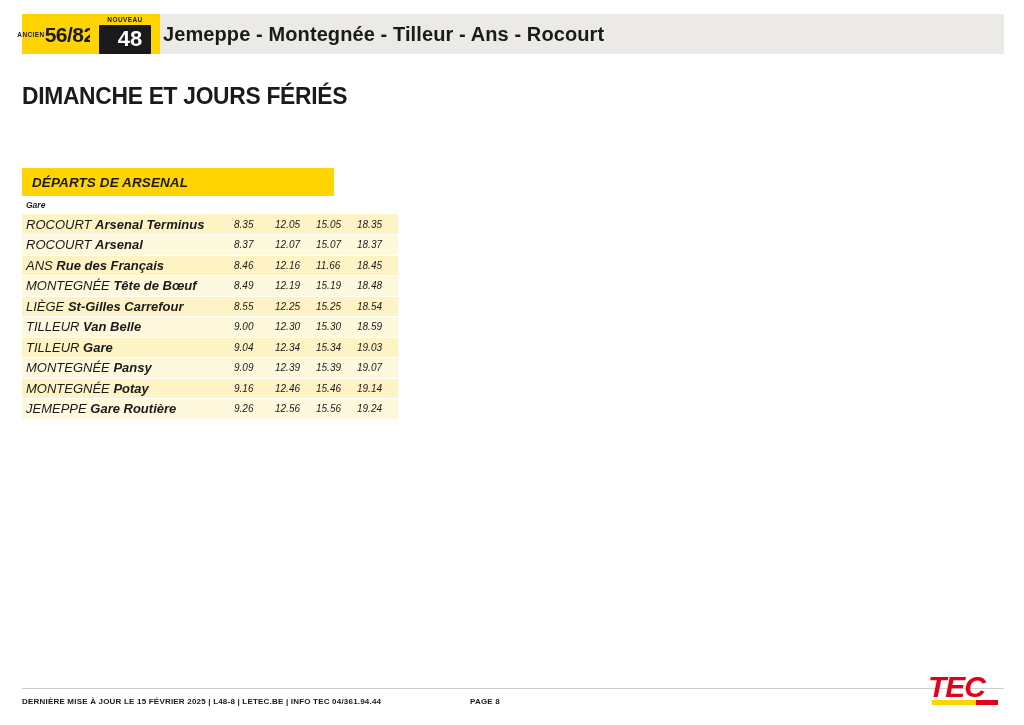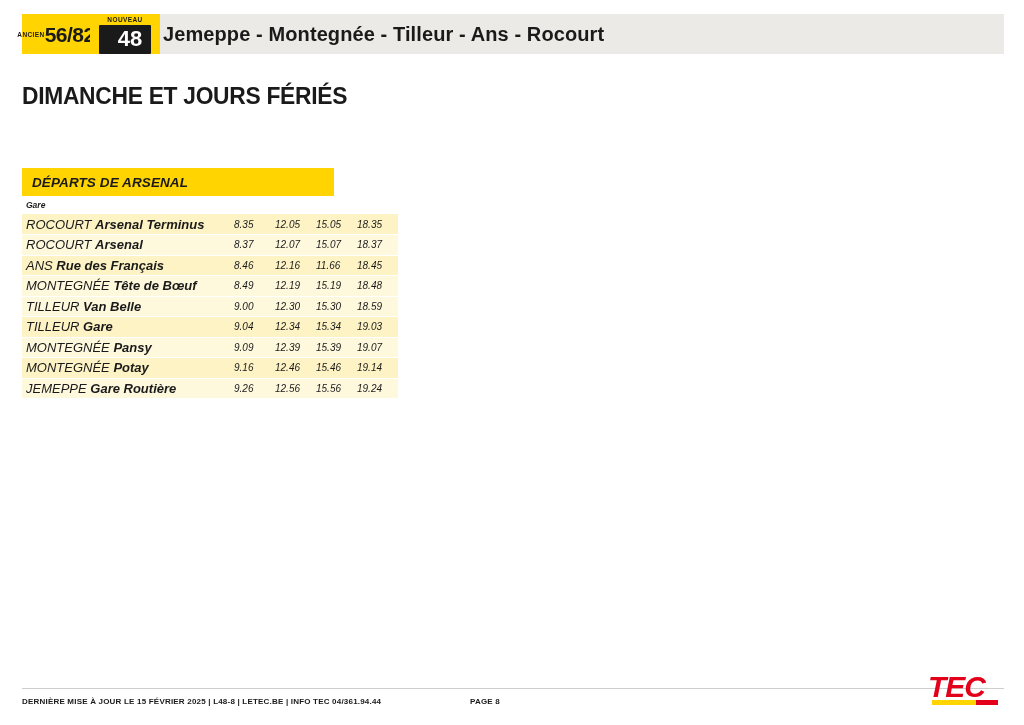--- a/index.html
+++ b/index.html
@@ -267,20 +267,27 @@
           <td class="time">11.66</td>
           <td class="time">18.45</td>
         </tr>
         <tr class="alt">
           <td class="stop"><span class="city">MONTEGNÉE </span><span class="name">Tête de Bœuf</span></td>
           <td class="time">8.49</td>
           <td class="time">12.19</td>
           <td class="time">15.19</td>
           <td class="time">18.48</td>
         </tr>
+        <tr>
+          <td class="stop"><span class="city">LIÈGE </span><span class="name">St-Gilles Carrefour</span></td>
+          <td class="time">8.55</td>
+          <td class="time">12.25</td>
+          <td class="time">15.25</td>
+          <td class="time">18.54</td>
+        </tr>
         <tr class="alt">
           <td class="stop"><span class="city">TILLEUR </span><span class="name">Van Belle</span></td>
           <td class="time">9.00</td>
           <td class="time">12.30</td>
           <td class="time">15.30</td>
           <td class="time">18.59</td>
         </tr>
         <tr>
           <td class="stop"><span class="city">TILLEUR </span><span class="name">Gare</span></td>
           <td class="time">9.04</td>

